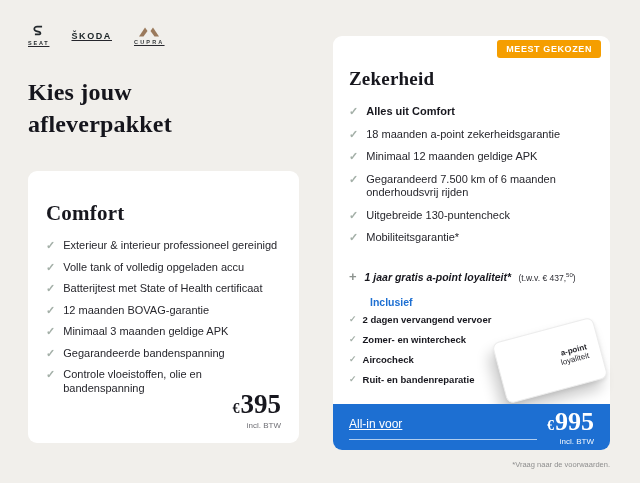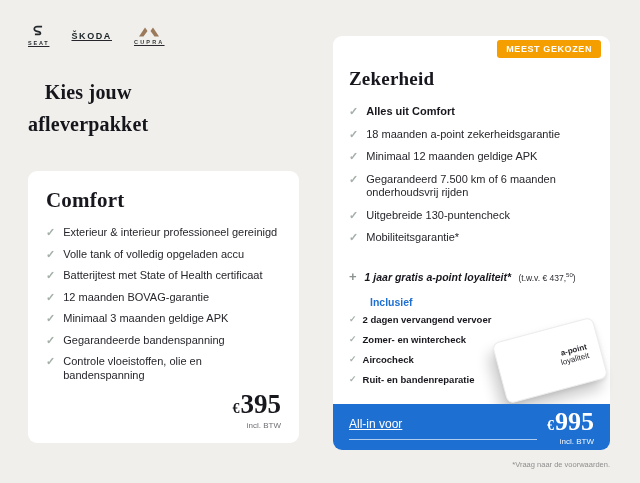--- a/index.html
+++ b/index.html
@@ -10,25 +10,25 @@
   
   .brand-logos { position:absolute; left:28px; top:25px; display:flex; align-items:center; gap:22px; }
   .logo { display:flex; flex-direction:column; align-items:center; gap:2px;text-decoration:underline; }
   .logo-label { font-size:5.5px; font-weight:700; letter-spacing:1.8px; color:#23282c; }
   .skoda-word { font-size:9px; font-weight:700; letter-spacing:1.6px; color:#1a2326; }
   .cupra-label { letter-spacing:2.2px; color:#35393b; }
   
   .page-title {
     position:absolute; left:28px; top:76px; margin:0;
     font-family:"Liberation Serif", serif; font-weight:600;
-    font-size:20px; line-height:32px; color:#15151c; letter-spacing:.2px;text-align:center;
+    font-size:24px; line-height:32px; color:#15151c; letter-spacing:.2px;
   }
   
   .card { position:absolute; background:#fff; border-radius:9px; box-sizing:border-box; }
-  .comfort { left:28px; top:171px; width:271px; height:272px; padding:17px 18px; }
+  .comfort { left:28px; top:171px; width:271px; height:272px; padding:30px 18px; }
   .zekerheid { left:333px; top:36px; width:277px; height:414px; padding:16px 16px 4px; }
   .card h2 {
     margin:0 0 13px; font-family:"Liberation Serif", serif; font-weight:600;
     font-size:21px; color:#17171e; letter-spacing:.2px;
   }
   .zekerheid h2 { font-size:19px; margin:16px 0 15px; }
   .badge {
     position:absolute; top:4px; right:9px; background:#f59e00; color:#fff;
     font-size:9px; font-weight:700; letter-spacing:.6px; padding:4px 9px; border-radius:3px;
   }

